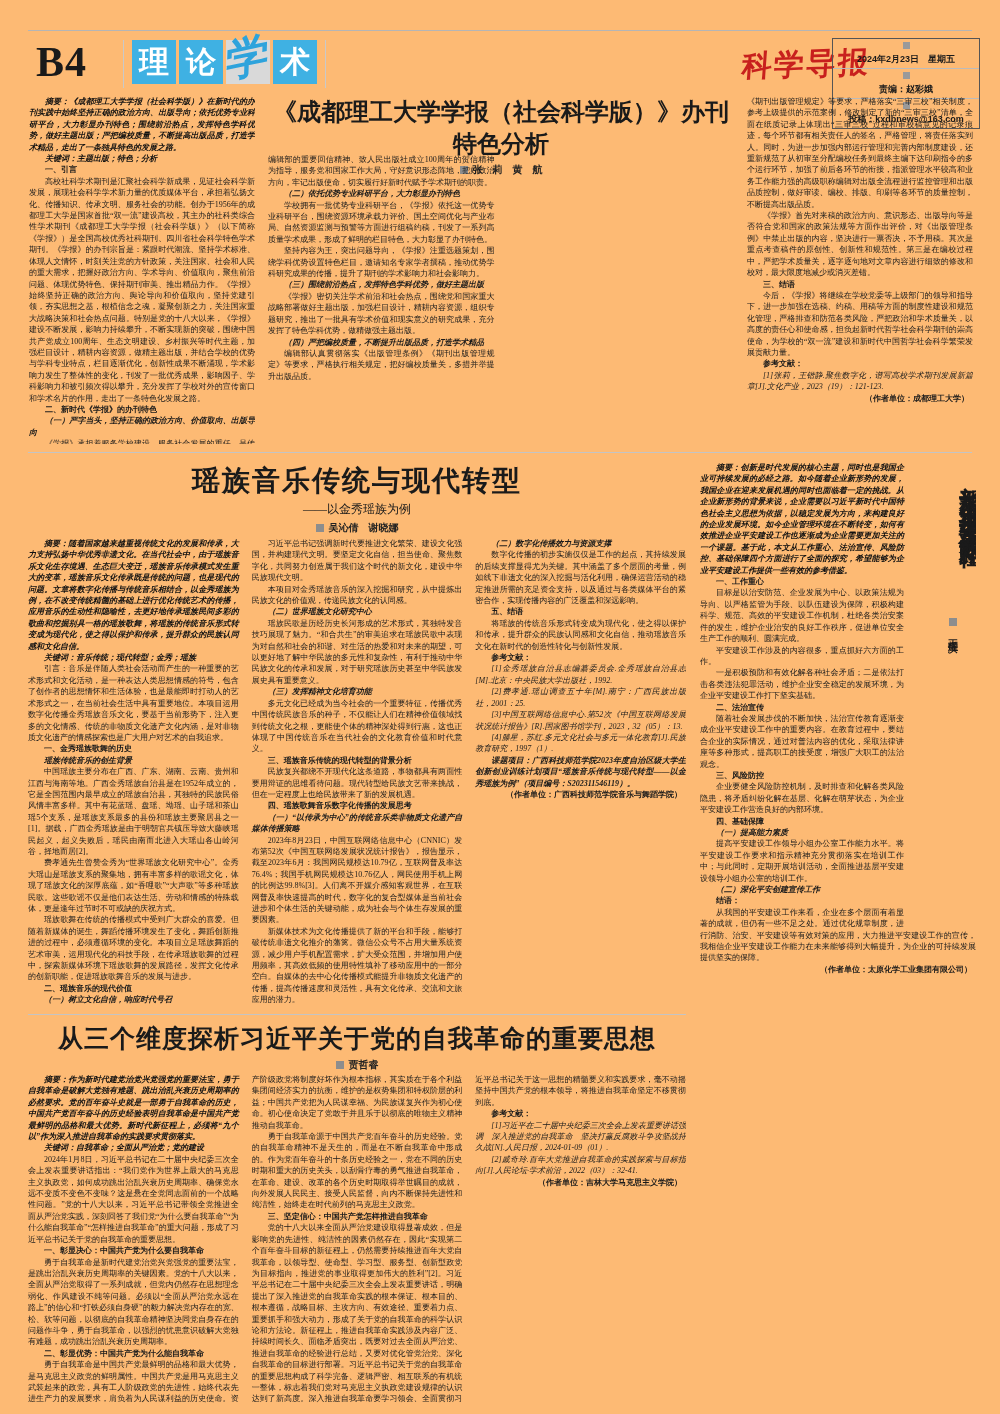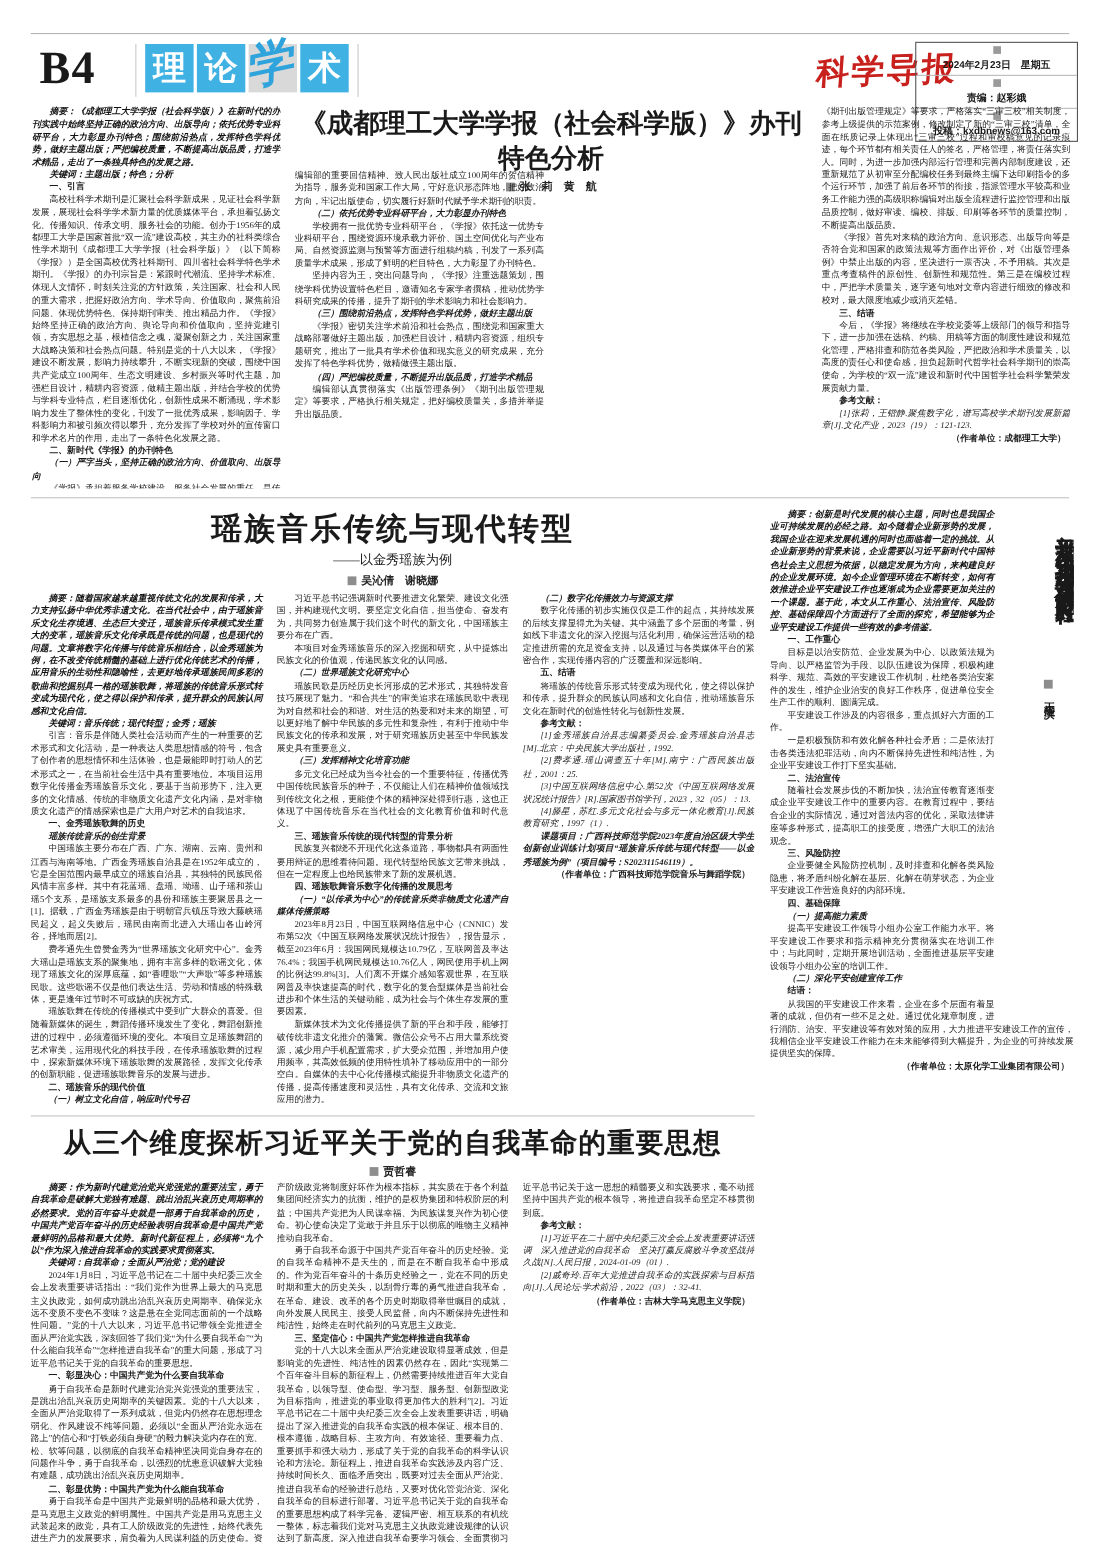--- a/index.html
+++ b/index.html
@@ -1,16 +1,16 @@
 <!DOCTYPE html>
 <html><head>
 <meta charset="utf-8">
 <style>
   html,body{margin:0;padding:0;background:#e8e8e8;}
-  .page{position:relative;width:1000px;height:1414px;background:#ffffff;margin:0 auto;
+  .page{position:relative;width:1000px;height:1414px;background:#fdba74;margin:0 auto;
         font-family:"Liberation Serif",serif;color:#1a1a1a;overflow:hidden;}
   
   .topline{position:absolute;left:28px;top:30px;width:944px;height:1px;background:#b5b5b5;}
   .pageno{position:absolute;left:36px;top:38px;font-size:42px;font-weight:bold;
           font-family:"Liberation Serif",serif;letter-spacing:1px;}
   .logo{position:absolute;left:118px;top:40px;display:flex;gap:3px;}
   .logo .vbar{width:1px;height:48px;background:#c9c9c9;margin:0 5px;}
   .logo .box{width:44px;height:44px;display:flex;align-items:center;justify-content:center;
              font-size:30px;font-weight:bold;color:#fff;font-family:"Liberation Sans",sans-serif;}
   .logo .blue{background:#3fb1e3;}
@@ -156,21 +156,21 @@
         <div class="fl-abs">摘要：随着国家越来越重视传统文化的发展和传承，大力支持弘扬中华优秀非遗文化。在当代社会中，由于瑶族音乐文化生存境遇、生态巨大变迁，瑶族音乐传承模式发生重大的变革，瑶族音乐文化传承既是传统的问题，也是现代的问题。文章将数字化传播与传统音乐相结合，以金秀瑶族为例，在不改变传统精髓的基础上进行优化传统艺术的传播，应用音乐的生动性和隐喻性，去更好地传承瑶族民间多彩的歌曲和挖掘别具一格的瑶族歌舞，将瑶族的传统音乐形式转变成为现代化，使之得以保护和传承，提升群众的民族认同感和文化自信。</div>
         <div class="fl-kw">关键词：音乐传统；现代转型；金秀；瑶族</div>
         <div class="fl-p">引言：音乐是伴随人类社会活动而产生的一种重要的艺术形式和文化活动，是一种表达人类思想情感的符号，包含了创作者的思想情怀和生活体验，也是最能即时打动人的艺术形式之一，在当前社会生活中具有重要地位。本项目运用数字化传播金秀瑶族音乐文化，要基于当前形势下，注入更多的文化情感、传统的非物质文化遗产文化内涵，是对非物质文化遗产的情感探索也是广大用户对艺术的自我追求。</div>
         <div class="fl-h">一、金秀瑶族歌舞的历史</div>
         <div class="fl-s">瑶族传统音乐的创生背景</div>
         <div class="fl-p">中国瑶族主要分布在广西、广东、湖南、云南、贵州和江西与海南等地。广西金秀瑶族自治县是在1952年成立的，它是全国范围内最早成立的瑶族自治县，其独特的民族民俗风情丰富多样。其中有花蓝瑶、盘瑶、坳瑶、山子瑶和茶山瑶5个支系，是瑶族支系最多的县份和瑶族主要聚居县之一[1]。据载，广西金秀瑶族是由于明朝官兵镇压导致大藤峡瑶民起义，起义失败后，瑶民由南而北进入大瑶山各山岭河谷，择地而居[2]。</div>
         <div class="fl-p">费孝通先生曾赞金秀为“世界瑶族文化研究中心”。金秀大瑶山是瑶族支系的聚集地，拥有丰富多样的歌谣文化，体现了瑶族文化的深厚底蕴，如“香哩歌”“大声歌”等多种瑶族民歌。这些歌谣不仅是他们表达生活、劳动和情感的特殊载体，更是逢年过节时不可或缺的庆祝方式。</div>
         <div class="fl-p">瑶族歌舞在传统的传播模式中受到广大群众的喜爱。但随着新媒体的诞生，舞蹈传播环境发生了变化，舞蹈创新推进的过程中，必须遵循环境的变化。本项目立足瑶族舞蹈的艺术审美，运用现代化的科技手段，在传承瑶族歌舞的过程中，探索新媒体环境下瑶族歌舞的发展路径，发挥文化传承的创新职能，促进瑶族歌舞音乐的发展与进步。</div>
         <div class="fl-h">二、瑶族音乐的现代价值</div>
         <div class="fl-s">（一）树立文化自信，响应时代号召</div>
-        <div class="fl-p">习近平总书记强调新时代要推进文化繁荣、建设文化强国，并构建现代文明。要坚定文化自信，担当使命、奋发有为，共同努力创造属于我们这个时代的新文化，中国瑶族主要分布在广西。</div>
+        <div class="fl-p">习近平总书记强调新时代要推进文化繁荣、建设文化强国，并构建现代文明。要坚定文化自信，担当使命、聚焦数字化，共同努力创造属于我们这个时代的新文化，建设中华民族现代文明。</div>
         <div class="fl-p">本项目对金秀瑶族音乐的深入挖掘和研究，从中提炼出民族文化的价值观，传递民族文化的认同感。</div>
         <div class="fl-s">（二）世界瑶族文化研究中心</div>
         <div class="fl-p">瑶族民歌是历经历史长河形成的艺术形式，其独特发音技巧展现了魅力。“和合共生”的审美追求在瑶族民歌中表现为对自然和社会的和谐、对生活的热爱和对未来的期望，可以更好地了解中华民族的多元性和复杂性，有利于推动中华民族文化的传承和发展，对于研究瑶族历史甚至中华民族发展史具有重要意义。</div>
         <div class="fl-s">（三）发挥精神文化培育功能</div>
         <div class="fl-p">多元文化已经成为当今社会的一个重要特征，传播优秀中国传统民族音乐的种子，不仅能让人们在精神价值领域找到传统文化之根，更能使个体的精神深处得到行惠，这也正体现了中国传统音乐在当代社会的文化教育价值和时代意义。</div>
         <div class="fl-h">三、瑶族音乐传统的现代转型的背景分析</div>
         <div class="fl-p">民族复兴都绕不开现代化这条道路，事物都具有两面性要用辩证的思维看待问题。现代转型给民族文艺带来挑战，但在一定程度上也给民族带来了新的发展机遇。</div>
         <div class="fl-h">四、瑶族歌舞音乐数字化传播的发展思考</div>
         <div class="fl-s">（一）“以传承为中心”的传统音乐类非物质文化遗产自媒体传播策略</div>
         <div class="fl-p">2023年8月23日，中国互联网络信息中心（CNNIC）发布第52次《中国互联网络发展状况统计报告》，报告显示，截至2023年6月：我国网民规模达10.79亿，互联网普及率达76.4%；我国手机网民规模达10.76亿人，网民使用手机上网的比例达99.8%[3]。人们离不开媒介感知客观世界，在互联网普及率快速提高的时代，数字化的复合型媒体是当前社会进步和个体生活的关键动能，成为社会与个体生存发展的重要因素。</div>
@@ -192,21 +192,21 @@
   <div class="art a3">
     <div class="flow">
       <div class="vt">
         <div class="vt-author"><span class="sq"></span><span>王耀滨</span></div>
         <div class="vt-title">新形势下企业推进平安建设工作的新路径</div>
       </div>
     <div class="fl-abs">摘要：创新是时代发展的核心主题，同时也是我国企业可持续发展的必经之路。如今随着企业新形势的发展，我国企业在迎来发展机遇的同时也面临着一定的挑战。从企业新形势的背景来说，企业需要以习近平新时代中国特色社会主义思想为依据，以稳定发展为方向，来构建良好的企业发展环境。如今企业管理环境在不断转变，如何有效推进企业平安建设工作也逐渐成为企业需要更加关注的一个课题。基于此，本文从工作重心、法治宣传、风险防控、基础保障四个方面进行了全面的探究，希望能够为企业平安建设工作提供一些有效的参考借鉴。</div>
         <div class="fl-h">一、工作重心</div>
         <div class="fl-p">目标是以治安防范、企业发展为中心、以政策法规为导向、以严格监管为手段、以队伍建设为保障，积极构建科学、规范、高效的平安建设工作机制，杜绝各类治安案件的发生，维护企业治安的良好工作秩序，促进单位安全生产工作的顺利、圆满完成。</div>
         <div class="fl-p">平安建设工作涉及的内容很多，重点抓好六方面的工作。</div>
-        <div class="fl-p">一是积极预防和有效化解各种社会矛盾；二是依法打击各类违法犯罪活动，向内不断保持先进性和纯洁性，为企业平安建设工作打下坚实基础。</div>
+        <div class="fl-p">一是积极预防和有效化解各种社会矛盾；二是依法打击各类违法犯罪活动，维护企业安全稳定的发展环境，为企业平安建设工作打下坚实基础。</div>
         <div class="fl-h">二、法治宣传</div>
         <div class="fl-p">随着社会发展步伐的不断加快，法治宣传教育逐渐变成企业平安建设工作中的重要内容。在教育过程中，要结合企业的实际情况，通过对普法内容的优化，采取法律讲座等多种形式，提高职工的接受度，增强广大职工的法治观念。</div>
         <div class="fl-h">三、风险防控</div>
         <div class="fl-p">企业要健全风险防控机制，及时排查和化解各类风险隐患，将矛盾纠纷化解在基层、化解在萌芽状态，为企业平安建设工作营造良好的内部环境。</div>
         <div class="fl-h">四、基础保障</div>
         <div class="fl-s">（一）提高能力素质</div>
         <div class="fl-p">提高平安建设工作领导小组办公室工作能力水平。将平安建设工作要求和指示精神充分贯彻落实在培训工作中；与此同时，定期开展培训活动，全面推进基层平安建设领导小组办公室的培训工作。</div>
         <div class="fl-s">（二）深化平安创建宣传工作</div>
         <div class="fl-h">结语：</div>
         <div class="fl-p">从我国的平安建设工作来看，企业在多个层面有着显著的成就，但仍有一些不足之处。通过优化规章制度，进行消防、治安、平安建设等有效对策的应用，大力推进平安建设工作的宣传，我相信企业平安建设工作能力在未来能够得到大幅提升，为企业的可持续发展提供坚实的保障。</div>

